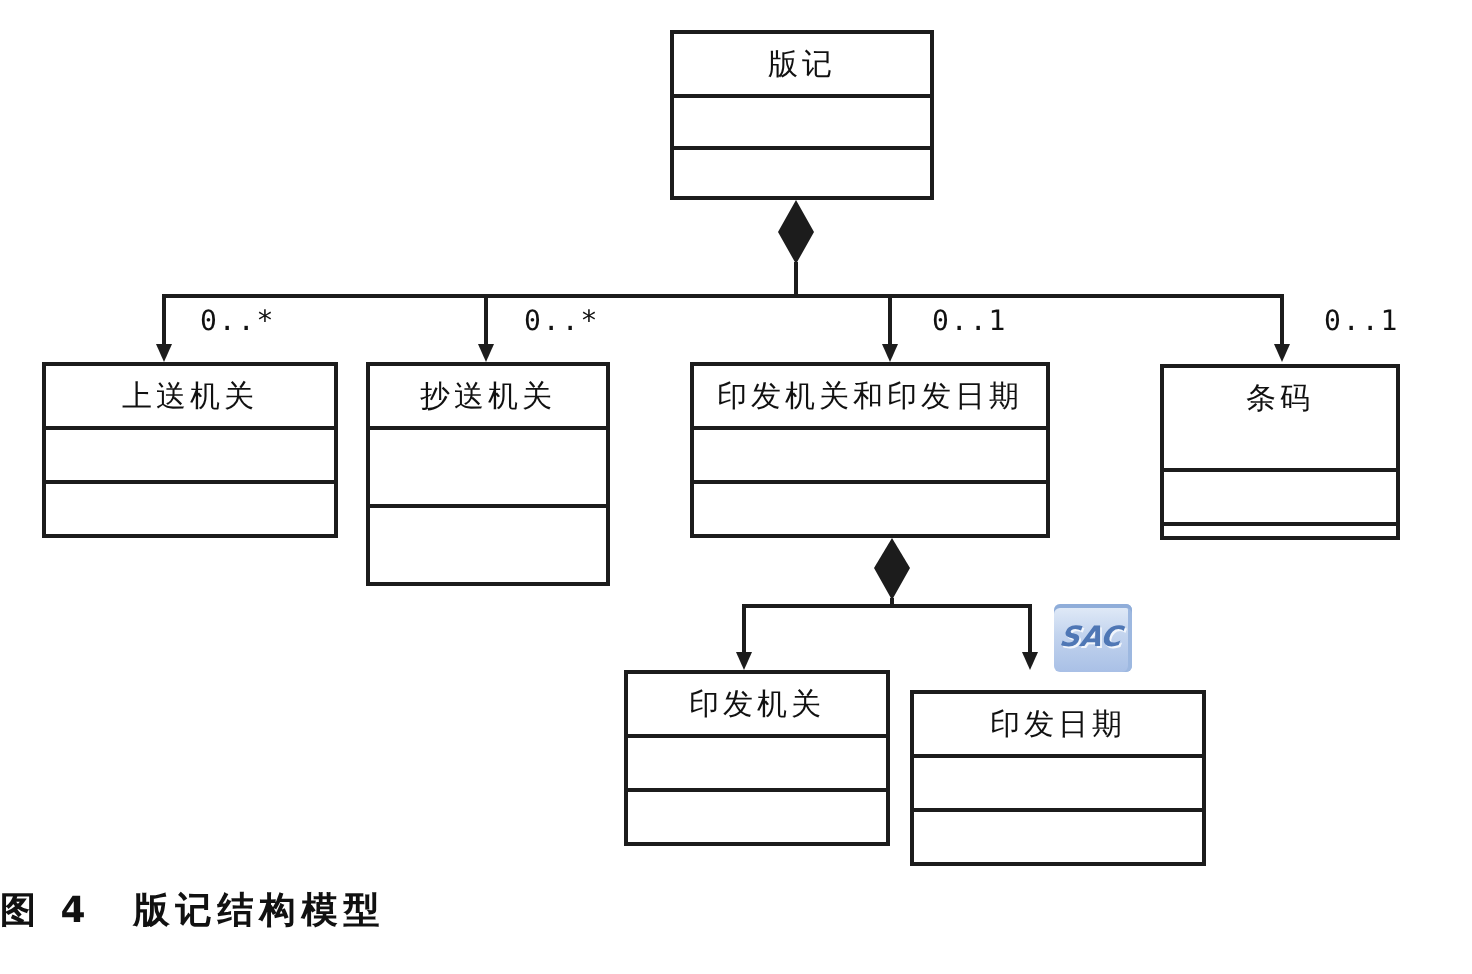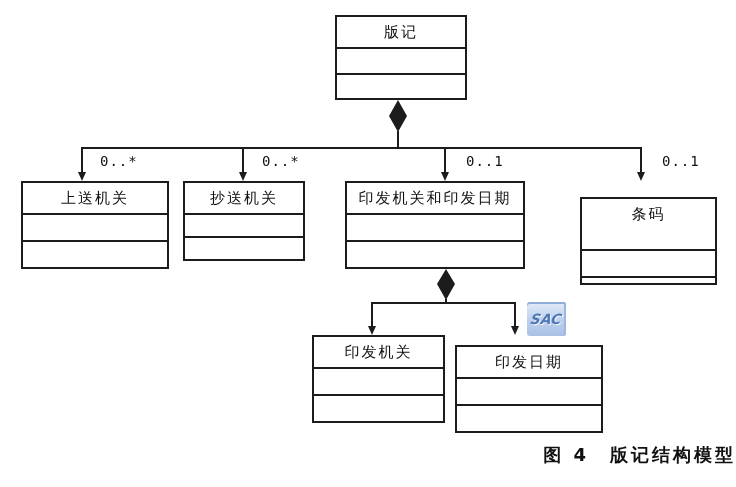--- a/index.html
+++ b/index.html
@@ -53,21 +53,21 @@
     font-size: 14px;
     color: #111111;
     letter-spacing: 1px;
     white-space: nowrap;
   }
   .caption {
     position: absolute;
     left: 0;
     top: 443px;
     width: 736px;
-    text-align: right;
+    text-align: left;
     font-family: "DejaVu Sans", sans-serif;
     font-weight: bold;
     font-size: 18px;
     letter-spacing: 3px;
     color: #111111;
     z-index: 2;
   }
   .watermark {
     position: absolute;
     left: 527px;
@@ -135,33 +135,33 @@
   <div class="mult" style="left:262px; top:153px;">0..*</div>
   <div class="mult" style="left:466px; top:153px;">0..1</div>
   <div class="mult" style="left:662px; top:153px;">0..1</div>
 
   <div class="uml-box" style="left:21px; top:181px; width:148px; height:88px;">
     <div class="uml-title">上送机关</div>
     <div class="uml-row"></div>
     <div class="uml-row"></div>
   </div>
 
-  <div class="uml-box" style="left:183px; top:181px; width:122px; height:80px;">
+  <div class="uml-box" style="left:183px; top:181px; width:122px; height:112px;">
     <div class="uml-title">抄送机关</div>
     <div class="uml-row"></div>
     <div class="uml-row"></div>
   </div>
 
   <div class="uml-box" style="left:345px; top:181px; width:180px; height:88px;">
     <div class="uml-title">印发机关和印发日期</div>
     <div class="uml-row"></div>
     <div class="uml-row"></div>
   </div>
 
-  <div class="uml-box" style="left:580px; top:197px; width:137px; height:88px;gap:20px;">
+  <div class="uml-box" style="left:580px; top:182px; width:120px; height:88px;gap:20px;">
     <div class="uml-title">条码</div>
     <div class="uml-row"></div>
     <div class="uml-row"></div>
   </div>
 
   <div class="uml-box" style="left:312px; top:335px; width:133px; height:88px;">
     <div class="uml-title">印发机关</div>
     <div class="uml-row"></div>
     <div class="uml-row"></div>
   </div>

